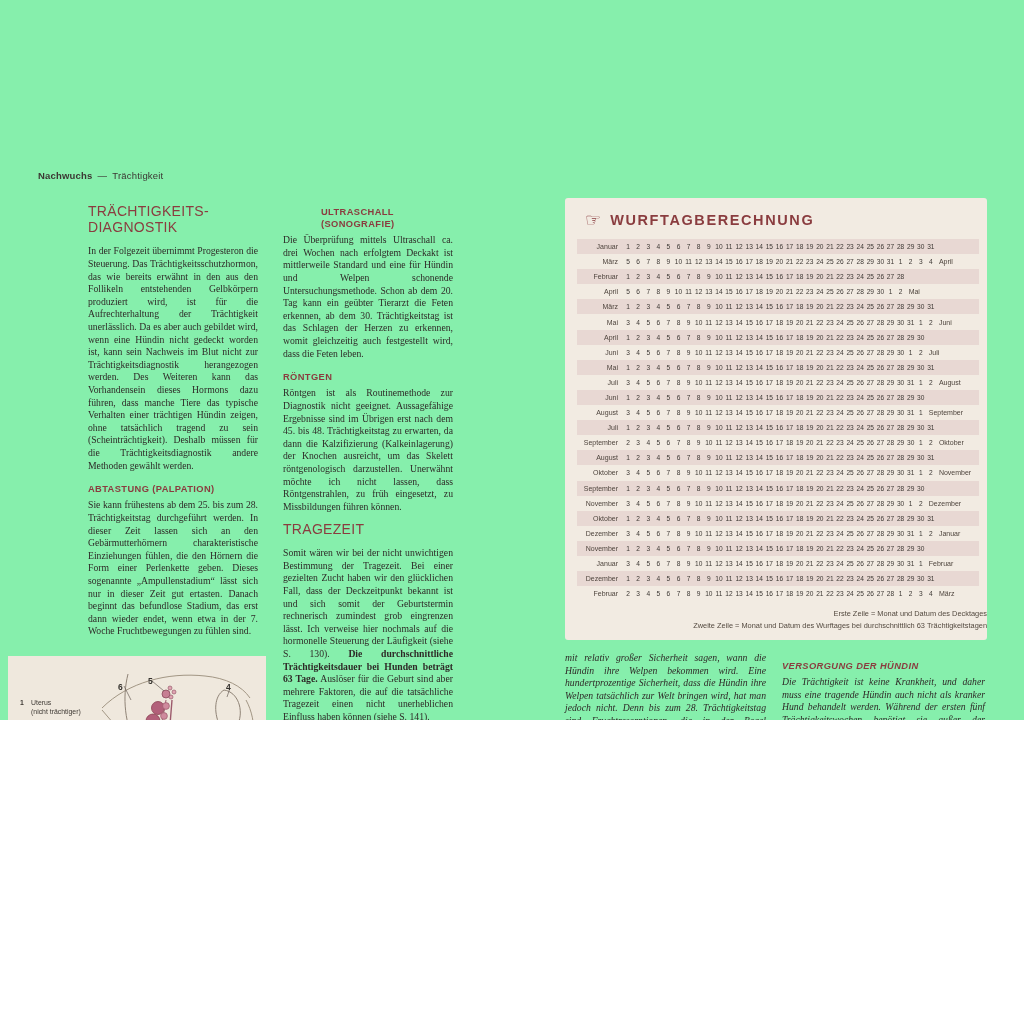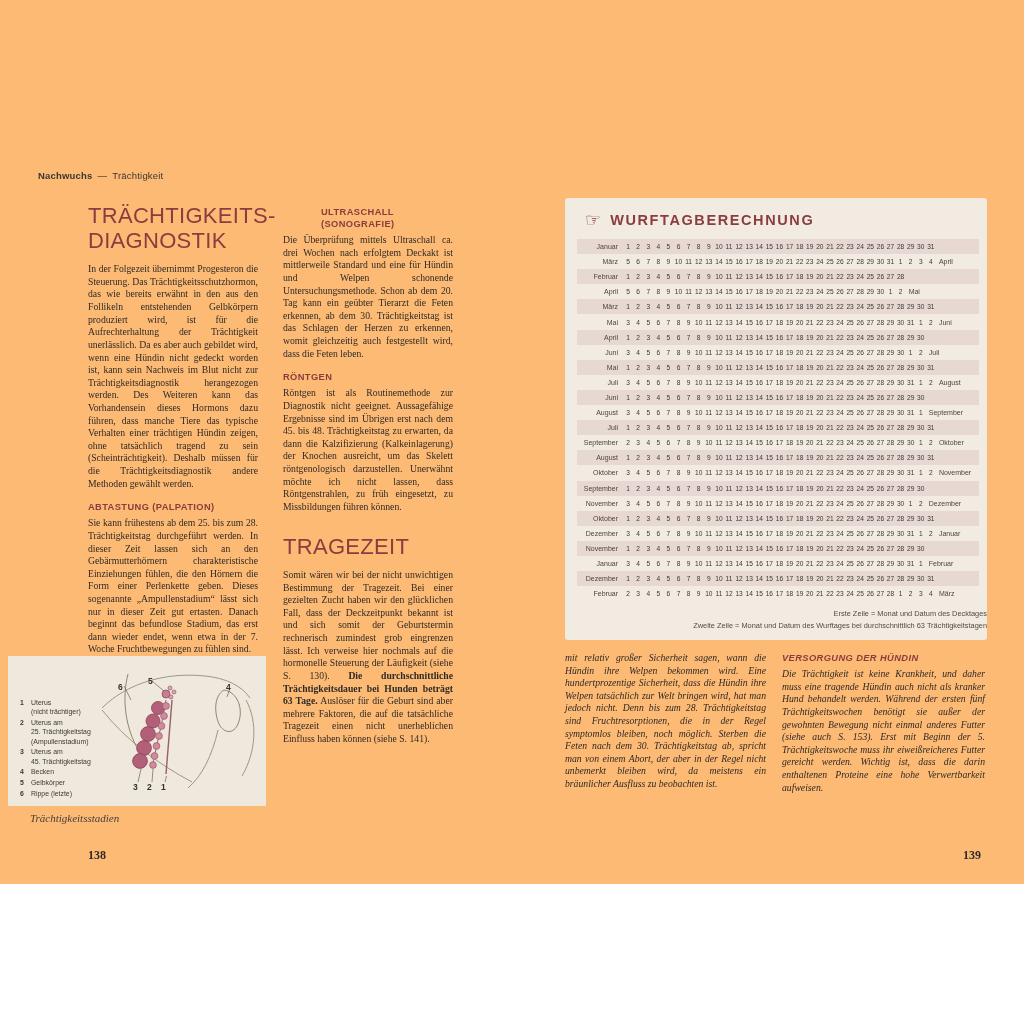--- a/index.html
+++ b/index.html
@@ -1,28 +1,28 @@
 <!DOCTYPE html>
 <html style="--accent: #8a3c3f; --boxbg: #f2ebe2; --stripe: #e8d8d3; --figbg: #efe8dd;"><head>
 <meta charset="utf-8">
 <style>
   * { margin:0; padding:0; box-sizing:border-box; }
   html,body { width:1024px; height:1024px; background:#ffffff; }
   body { font-family:"Liberation Serif", serif; color:#2e2a27; }
-  #canvas { position:relative; width:1024px; height:884px; overflow:hidden; background:#fdba74; }
+  #canvas { position:relative; width:1024px; height:720px; overflow:hidden; background:#86efac; }
 
   :root { --accent:#8a3c3f; --boxbg:#f2ebe2; --stripe:#e8d8d3; --figbg:#efe8dd; }
 
   .runhead { position:absolute; left:38px; top:170px; font-family:"Liberation Sans",sans-serif;
              font-size:9.5px; color:#3c3733; letter-spacing:.2px; }
   .runhead b { font-weight:bold; }
   .runhead .sep { margin:0 5px; }
 
   .col { position:absolute; width:170px; font-size:9.7px; line-height:1.3; text-align:justify; }
-  .bigtitle { font-family:"Liberation Sans",sans-serif; font-weight:400; font-size:22px;
+  .bigtitle { font-family:"Liberation Sans",sans-serif; font-weight:400; font-size:14px;
               line-height:1.12; color:var(--accent); letter-spacing:.3px; margin-bottom:10px;
               white-space:pre-line; text-align:left; }
   .subhead { font-family:"Liberation Sans",sans-serif; font-size:9.3px; font-weight:bold;
              color:var(--accent); letter-spacing:.4px; margin:11px 0 4px; text-align:left; }
   .para { margin:0; }
   .para + .para { margin-top:1px; }
 
   .pageno { position:absolute; font-weight:bold; font-size:12px; color:#2e2a27; }
 
   
@@ -73,21 +73,21 @@
     <p class="para">In der Folgezeit übernimmt Progesteron die Steuerung. Das Trächtigkeitsschutzhormon, das wie bereits erwähnt in den aus den Follikeln entstehenden Gelbkörpern produziert wird, ist für die Aufrechterhaltung der Trächtigkeit unerlässlich. Da es aber auch gebildet wird, wenn eine Hündin nicht gedeckt worden ist, kann sein Nachweis im Blut nicht zur Trächtigkeitsdiagnostik herangezogen werden. Des Weiteren kann das Vorhandensein dieses Hormons dazu führen, dass manche Tiere das typische Verhalten einer trächtigen Hündin zeigen, ohne tatsächlich tragend zu sein (Scheinträchtigkeit). Deshalb müssen für die Trächtigkeitsdiagnostik andere Methoden gewählt werden.</p>
     <h3 class="subhead">ABTASTUNG (PALPATION)</h3>
     <p class="para">Sie kann frühestens ab dem 25. bis zum 28. Trächtigkeitstag durchgeführt werden. In dieser Zeit lassen sich an den Gebärmutterhörnern charakteristische Einziehungen fühlen, die den Hörnern die Form einer Perlenkette geben. Dieses sogenannte „Ampullenstadium“ lässt sich nur in dieser Zeit gut ertasten. Danach beginnt das befundlose Stadium, das erst dann wieder endet, wenn etwa in der 7. Woche Fruchtbewegungen zu fühlen sind.</p>
   </div>
 
   <div class="col" style="left:283px; top:204px;">
     <h3 class="subhead" style="margin-top:2px;margin-left:38px;">ULTRASCHALL (SONOGRAFIE)</h3>
     <p class="para">Die Überprüfung mittels Ultraschall ca. drei Wochen nach erfolgtem Deckakt ist mittlerweile Standard und eine für Hündin und Welpen schonende Untersuchungsmethode. Schon ab dem 20. Tag kann ein geübter Tierarzt die Feten erkennen, ab dem 30. Trächtigkeitstag ist das Schlagen der Herzen zu erkennen, womit gleichzeitig auch festgestellt wird, dass die Feten leben.</p>
     <h3 class="subhead">RÖNTGEN</h3>
     <p class="para">Röntgen ist als Routinemethode zur Diagnostik nicht geeignet. Aussagefähige Ergebnisse sind im Übrigen erst nach dem 45. bis 48. Trächtigkeitstag zu erwarten, da dann die Kalzifizierung (Kalkeinlagerung) der Knochen ausreicht, um das Skelett röntgenologisch darzustellen. Unerwähnt möchte ich nicht lassen, dass Röntgenstrahlen, zu früh eingesetzt, zu Missbildungen führen können.</p>
-    <h1 class="bigtitle" style="margin-top:22px; margin-bottom:9px;">TRAGEZEIT</h1>
+    <h1 class="bigtitle" style="margin-top:9px; margin-bottom:9px;">TRAGEZEIT</h1>
     <p class="para"><span>Somit wären wir bei der nicht unwichtigen Bestimmung der Tragezeit. Bei einer gezielten Zucht haben wir den glücklichen Fall, dass der Deckzeitpunkt bekannt ist und sich somit der Geburtstermin rechnerisch zumindest grob eingrenzen lässt. Ich verweise hier nochmals auf die hormonelle Steuerung der Läufigkeit (siehe S. 130). </span><b>Die durchschnittliche Trächtigkeitsdauer bei Hunden beträgt 63 Tage.</b><span> Auslöser für die Geburt sind aber mehrere Faktoren, die auf die tatsächliche Tragezeit einen nicht unerheblichen Einfluss haben können (siehe S. 141).</span></p>
   </div>
 
   <div class="figbox"></div>
 
   <svg class="figsvg" width="160" height="136" viewBox="0 0 160 136">
 
     <path d="M2,44 C28,18 68,8 105,12 C126,14 142,22 150,34" fill="none" stroke="#a29684" stroke-width="1"></path>
     <path d="M2,46 C26,76 58,100 92,118" fill="none" stroke="#a29684" stroke-width="1"></path>
     <path d="M146,36 C158,58 156,88 142,112" fill="none" stroke="#a29684" stroke-width="1"></path>
@@ -1047,19 +1047,19 @@
     <div class="wtlegend">
       <div>Erste Zeile = Monat und Datum des Decktages</div>
       <div>Zweite Zeile = Monat und Datum des Wurftages bei durchschnittlich 63 Trächtigkeitstagen</div>
     </div>
   </div>
 
   <div class="rcol" style="left:565px; top:652px; width:201px;">
     <p class="para">mit relativ großer Sicherheit sagen, wann die Hündin ihre Welpen bekommen wird. Eine hundertprozentige Sicherheit, dass die Hündin ihre Welpen tatsächlich zur Welt bringen wird, hat man jedoch nicht. Denn bis zum 28. Trächtigkeitstag sind Fruchtresorptionen, die in der Regel symptomlos bleiben, noch möglich. Sterben die Feten nach dem 30. Trächtigkeitstag ab, spricht man von einem Abort, der aber in der Regel nicht unbemerkt bleiben wird, da meistens ein bräunlicher Ausfluss zu beobachten ist.</p>
   </div>
   <div class="rcol" style="left:782px; top:652px; width:203px;">
-    <h3 class="subhead" style="margin-top:0;">VERSORGUNG DER HÜNDIN</h3>
+    <h3 class="subhead" style="margin-top:8px;">VERSORGUNG DER HÜNDIN</h3>
     <p class="para">Die Trächtigkeit ist keine Krankheit, und daher muss eine tragende Hündin auch nicht als kranker Hund behandelt werden. Während der ersten fünf Trächtigkeitswochen benötigt sie außer der gewohnten Bewegung nicht einmal anderes Futter (siehe auch S. 153). Erst mit Beginn der 5. Trächtigkeitswoche muss ihr eiweißreicheres Futter gereicht werden. Wichtig ist, dass die darin enthaltenen Proteine eine hohe Verwertbarkeit aufweisen.</p>
   </div>
 
   <div class="pageno" style="left:963px; top:848px;">139</div>
 
 </div>
 
 </body></html>

